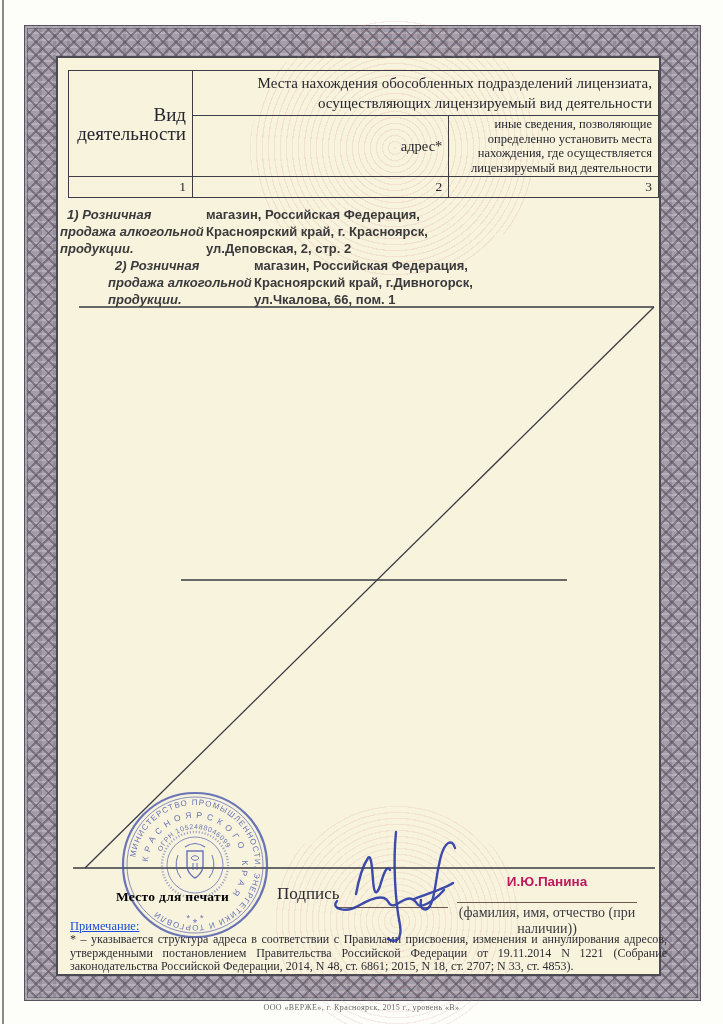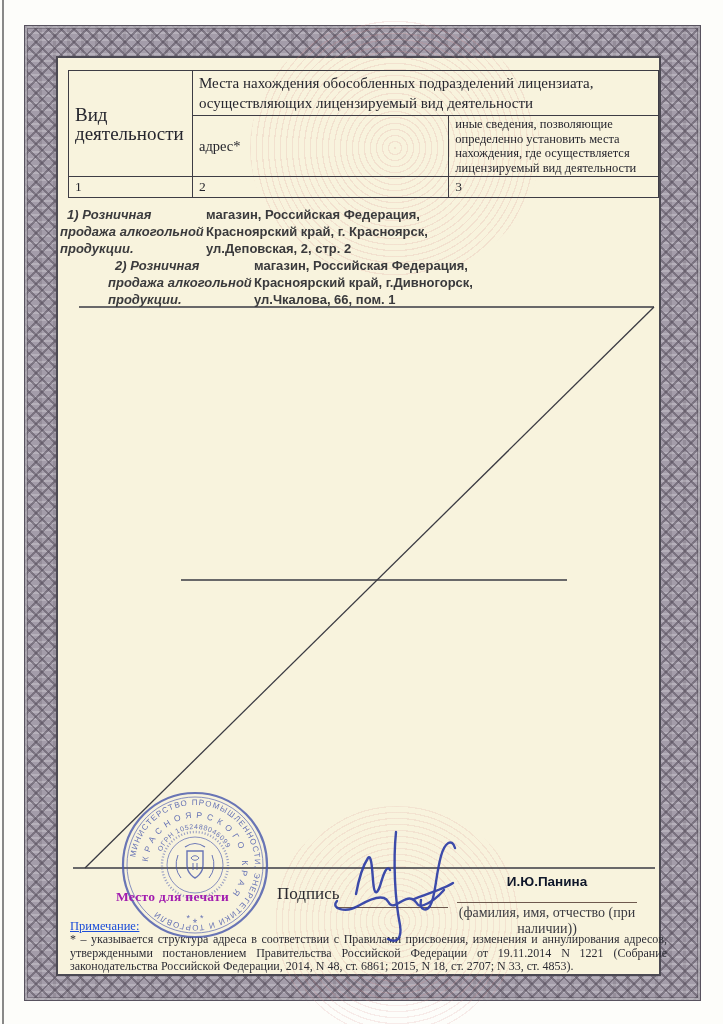--- a/index.html
+++ b/index.html
@@ -37,21 +37,21 @@
   .rosette-bottom { left: 214px; top: 748px;  width: 250px; height: 230px; opacity: .45; }
 
   
   .loc-table {
     position: absolute; left: 10px; top: 12px;
     border-collapse: collapse; table-layout: fixed;
     color: #26262e;
   }
   .loc-table td {
     border: 1.5px solid #3e3c44;
-    text-align: left; vertical-align: middle;
+    text-align: right; vertical-align: middle;
     padding: 1px 6px;
   }
   .cell-activity  { font-size: 19px; line-height: 19px; white-space: pre-line; }
   .cell-locations { font-size: 15px; line-height: 20px; white-space: pre-line; }
   .cell-address   { font-size: 14.5px; }
   .cell-other     { font-size: 12.5px; line-height: 14.6px; white-space: pre-line; padding: 2px 3px; }
   .cell-num       { font-size: 13.5px; }
 
   
   .entry-activity, .entry-address {
@@ -63,33 +63,33 @@
   .entry-activity { left: 2px; width: 146px; text-indent: 7px; font-style: italic; }
   .entry-address  { left: 148px; width: 300px; }
   .entry-1 .entry-activity, .entry-1 .entry-address { top: 149px; }
   .entry-2 .entry-activity, .entry-2 .entry-address { top: 200px; margin-left: 48px; }
 
   .overlay-svg { position: absolute; left: 0; top: 0; width: 723px; height: 1024px; }
 
   
   .stamp-place-label {
     position: absolute; left: 116px; top: 889px;
-    font-size: 13.5px; font-weight: 600; letter-spacing: .3px; color: #a21caf; z-index: 8;
+    font-size: 13.5px; font-weight: 600; letter-spacing: .3px; color: #000000; z-index: 8;
   }
   .signature-label {
     position: absolute; left: 277px; top: 884px;
     font-size: 17px; color: #2a2a30; z-index: 6;
   }
   .signature-line {
     position: absolute; left: 336px; top: 907px; width: 112px;
     border-top: 1.3px solid #6e594e; z-index: 5;
   }
   .signer-name {
     position: absolute; left: 457px; top: 874px; width: 180px; text-align: center;
-    font-family: "Liberation Sans", sans-serif; font-weight: 700; font-size: 13.5px; color: #0f172a;
+    font-family: "Liberation Sans", sans-serif; font-weight: 700; font-size: 13.5px; color: #be185d;
   }
   .name-line {
     position: absolute; left: 457px; top: 902px; width: 180px;
     border-top: 1.3px solid #6e594e;
   }
   .name-caption {
     position: absolute; left: 440px; top: 905px; width: 214px; text-align: center;
     font-size: 14px; color: #3a3a40;
   }
 
@@ -221,14 +221,15 @@
   <div class="stamp-place-label">Место для печати</div>
   <div class="signature-label">Подпись</div>
   <div class="signature-line"></div>
   <div class="signer-name">И.Ю.Панина</div>
   <div class="name-line"></div>
   <div class="name-caption">(фамилия, имя, отчество (при наличии))</div>
 
   <div class="footnote-label">Примечание:</div>
   <div class="footnote-text">* – указывается структура адреса в соответствии с Правилами присвоения, изменения и аннулирования адресов, утвержденными постановлением Правительства Российской Федерации от 19.11.2014 N 1221 (Собрание законодательства Российской Федерации, 2014, N 48, ст. 6861; 2015, N 18, ст. 2707; N 33, ст. 4853).</div>
 
+  <div class="imprint">ООО «ВЕРЖЕ», г. Красноярск, 2015 г., уровень «В»</div>
 
 </div>
 
 </body></html>

